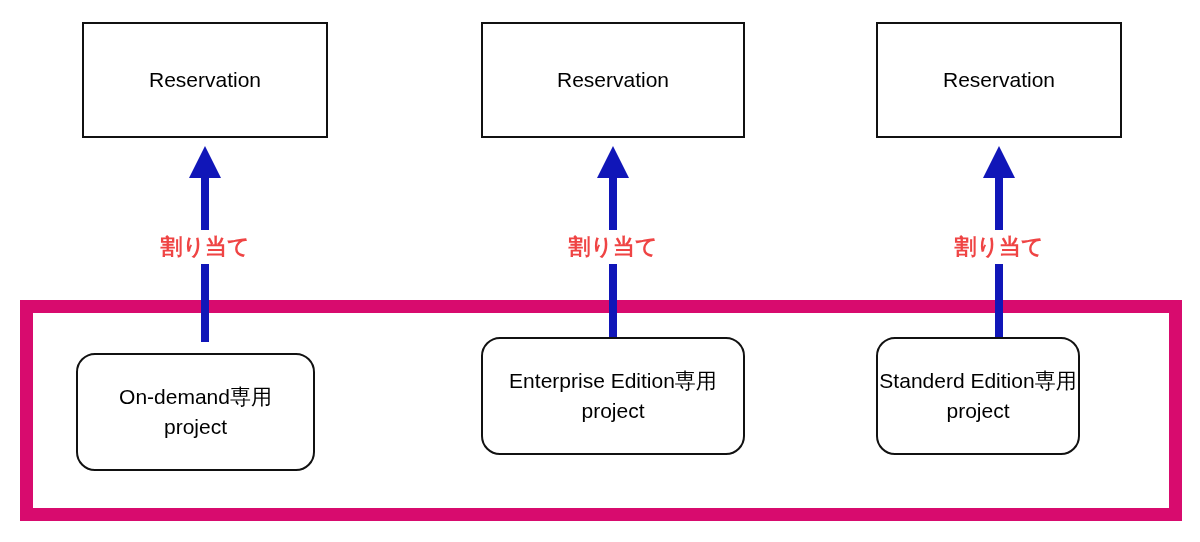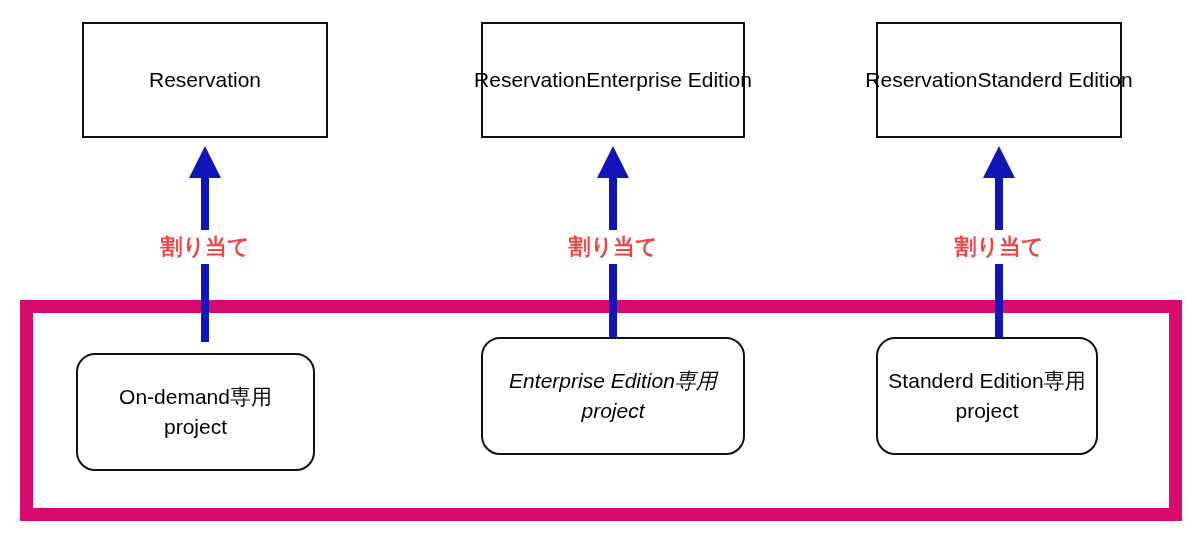--- a/index.html
+++ b/index.html
@@ -73,22 +73,22 @@
     z-index: 4;
   }
   .proj-box .line {
     font-size: 21px;
     line-height: 30px;
     color: #000000;
     white-space: nowrap;
     text-align: center;
   }
   #proj-box-0 { left: 76px;  width: 239px; margin-top: 16px; }
-  #proj-box-1 { left: 481px; width: 264px; font-style: italic; }
-  #proj-box-2 { left: 876px; width: 222px; }
+  #proj-box-1 { left: 481px; width: 264px; }
+  #proj-box-2 { left: 876px; width: 204px; }
 
   
   .connector {
     position: absolute;
     top: 146px;
     width: 34px;
     height: 196px;
     z-index: 3;
   }
   #connector-0 { left: 188px; }
@@ -119,26 +119,24 @@
 <div id="canvas">
 
   <div class="group-frame"></div>
 
   <div class="res-box" id="res-box-0">
     <div class="line">Reservation</div>
   </div>
 
   <div class="res-box" id="res-box-1">
     <div class="line">Reservation</div>
-    <div class="line">Enterprise Edition</div>
   </div>
 
   <div class="res-box" id="res-box-2">
     <div class="line">Reservation</div>
-    <div class="line">Standerd Edition</div>
   </div>
 
   <svg class="connector" id="connector-0" viewBox="0 0 34 196">
     <rect x="13" y="26" width="8" height="170" fill="#1016b8"></rect>
     <polygon points="17,0 33,32 1,32" fill="#1016b8"></polygon>
   </svg>
 
   <svg class="connector" id="connector-1" viewBox="0 0 34 196">
     <rect x="13" y="26" width="8" height="170" fill="#1016b8"></rect>
     <polygon points="17,0 33,32 1,32" fill="#1016b8"></polygon>

